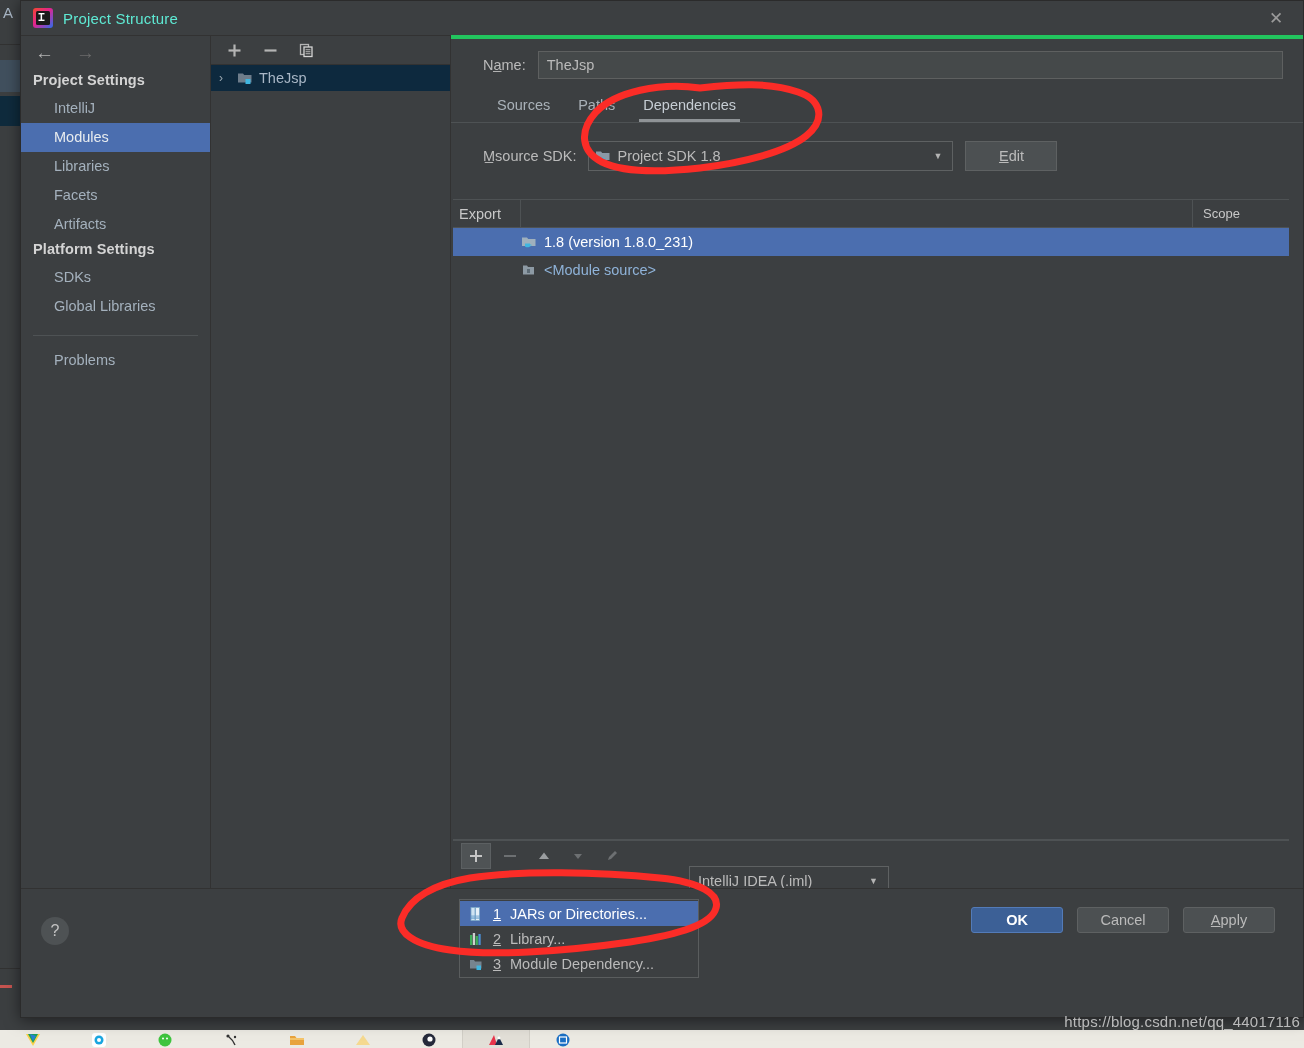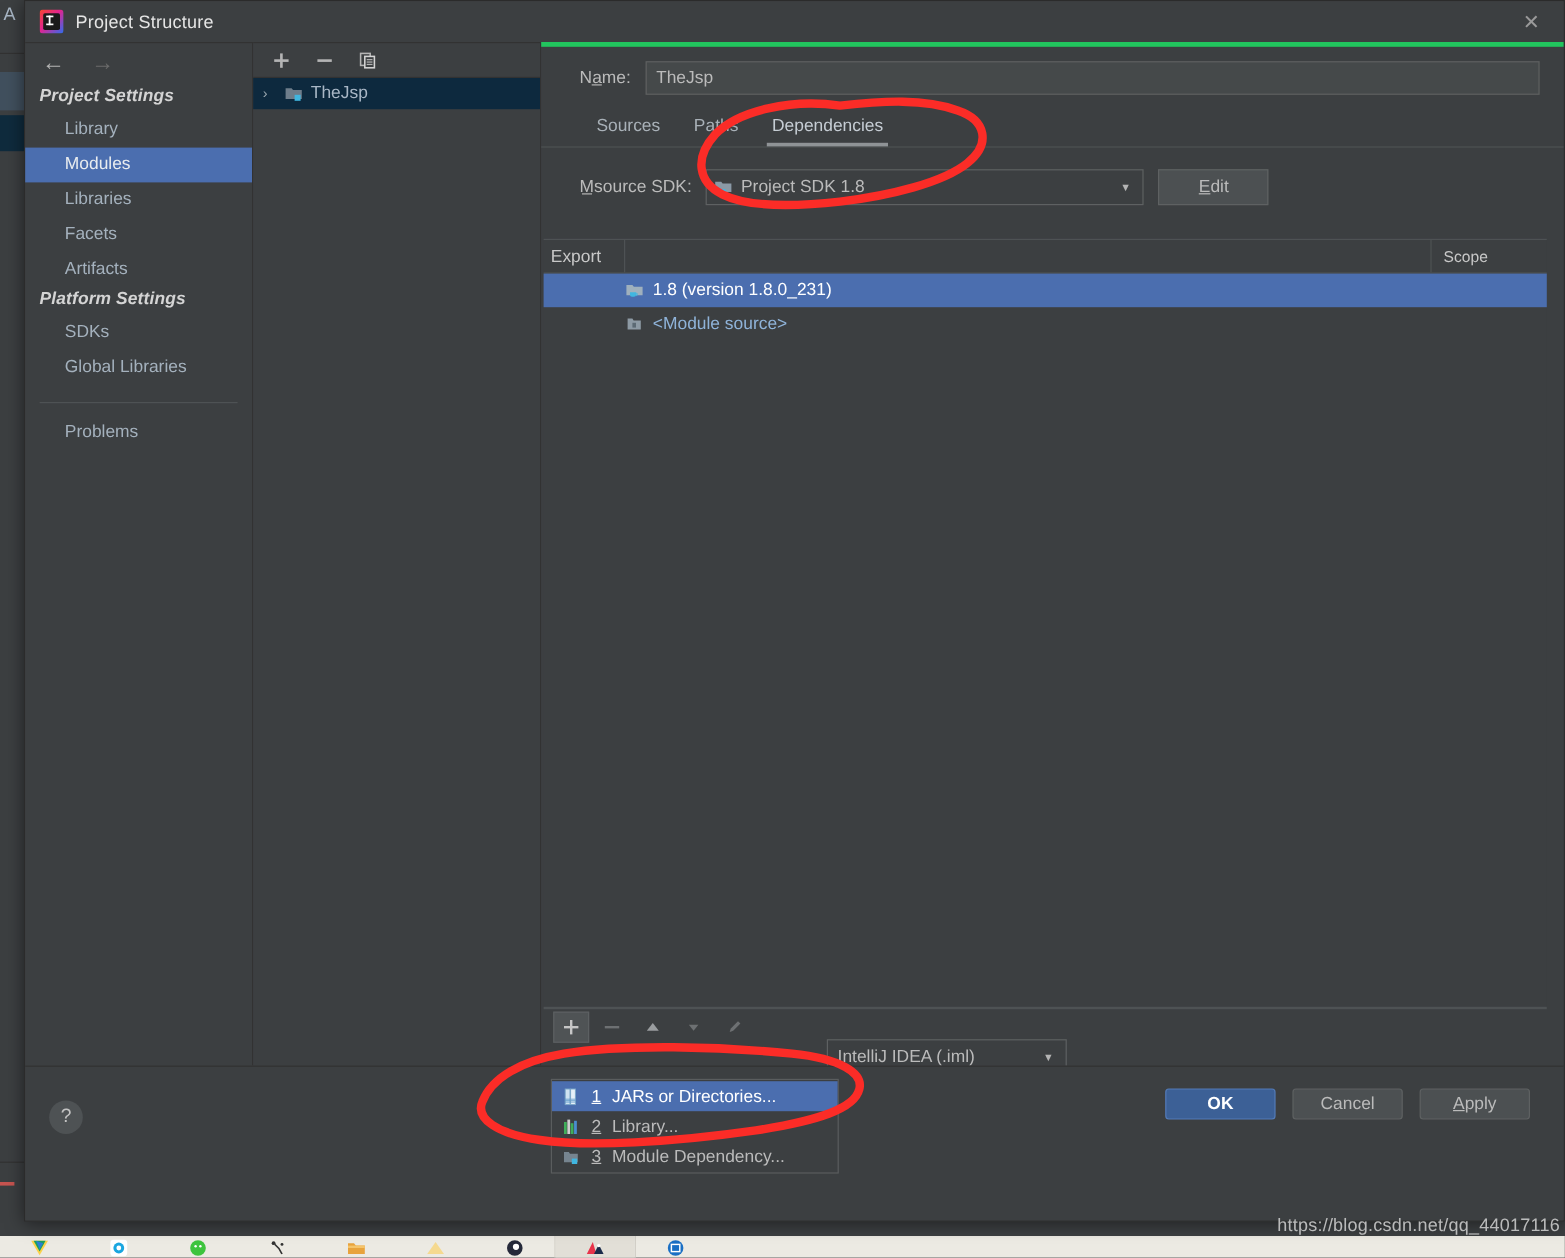--- a/index.html
+++ b/index.html
@@ -46,21 +46,21 @@
     width: 1284px; height: 1018px;
     background: #3c3f41;
     border: 1px solid #2b2b2b;
     box-shadow: 0 2px 14px rgba(0,0,0,.5);
   }
   #titlebar {
     position: relative; height: 34px; background: #3c3f41;
     display: flex; align-items: center; padding-left: 12px;
   }
   #titlebar .title-text {
-    color: #e5e5e5; font-size: 15px; margin-left: 10px; letter-spacing: .2px;
+    color: #5eead4; font-size: 15px; margin-left: 10px; letter-spacing: .2px;
   }
   .ij-logo {
     width: 20px; height: 20px; position: relative; flex: 0 0 20px;
   }
   #close-btn {
     position:absolute; right: 14px; top: 4px;
     width: 26px; height: 26px;
     display:flex; align-items:center; justify-content:center;
     color:#9a9a9a; font-size:17px; cursor:pointer;
   }
@@ -77,21 +77,21 @@
     border-right: 1px solid #323232;
     border-top: 1px solid #323232;
   }
   #nav-arrows {
     height: 28px; display: flex; align-items: center; gap: 22px; padding: 4px 0 0 14px;
   }
   .nav-arrow { font-size: 19px; color: #b4b4b4; cursor: pointer; line-height: 1; }
   .nav-arrow.disabled { color: #6b6b6b; cursor: default; }
   .nav-group-title {
     color: #d4d4d4; font-weight: bold; font-size: 14.5px;
-    padding: 8px 0 6px 12px; letter-spacing: .1px; font-style: italic;
+    padding: 8px 0 6px 12px; letter-spacing: .1px;
   }
   .nav-item {
     color: #a4b1bd; font-size: 14.5px; padding: 4px 0 5px 33px; cursor: pointer;
     line-height: 20px;
   }
   .nav-item.selected { background: #4b6eaf; color: #e8ecef; }
   .nav-sep { height:1px; background:#4e5254; margin: 14px 12px 0 12px; }
 
   
   #tree-pane {
@@ -354,21 +354,21 @@
 
   <div id="dlg-body">
 
     <div id="nav-pane">
       <div id="nav-arrows">
         <span class="nav-arrow">←</span>
         <span class="nav-arrow disabled">→</span>
       </div>
 
       <div class="nav-group-title">Project Settings</div>
-      <div class="nav-item">Library</div>
+      <div class="nav-item">IntelliJ</div>
       <div class="nav-item selected">Modules</div>
       <div class="nav-item">Libraries</div>
       <div class="nav-item">Facets</div>
       <div class="nav-item">Artifacts</div>
 
       <div class="nav-group-title" style="padding-top:2px;">Platform Settings</div>
       <div class="nav-item">SDKs</div>
       <div class="nav-item">Global Libraries</div>
 
       <div class="nav-sep"></div>

